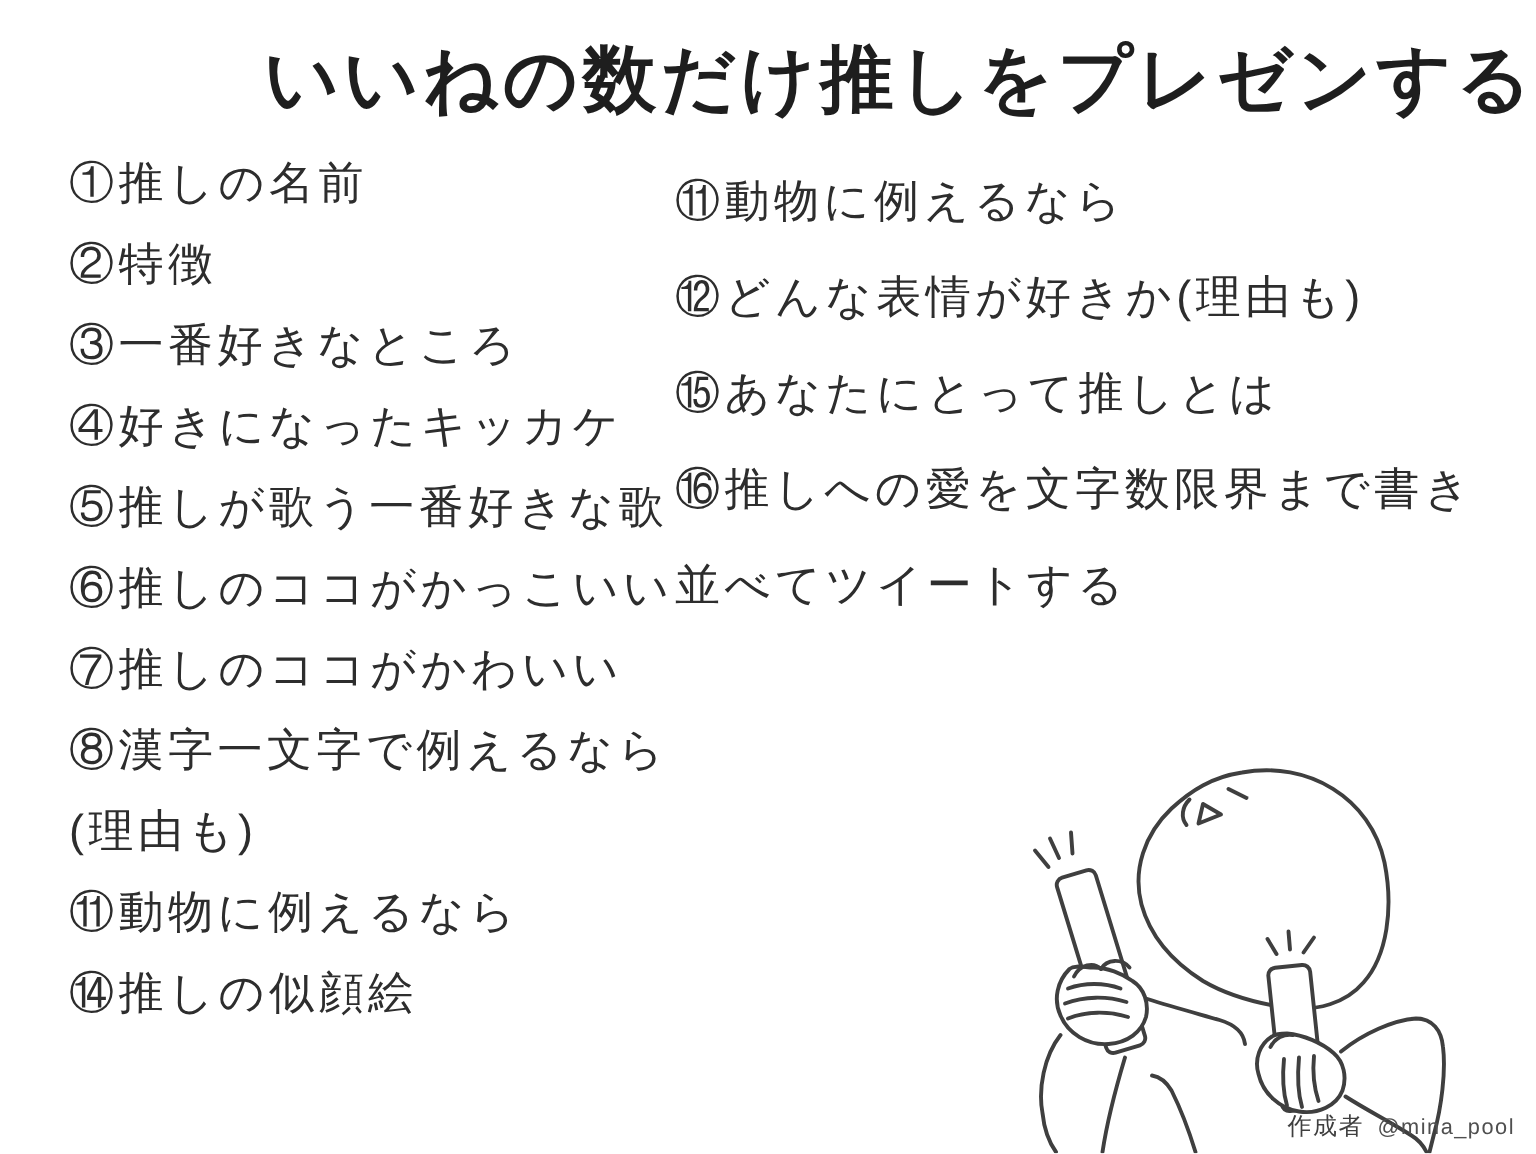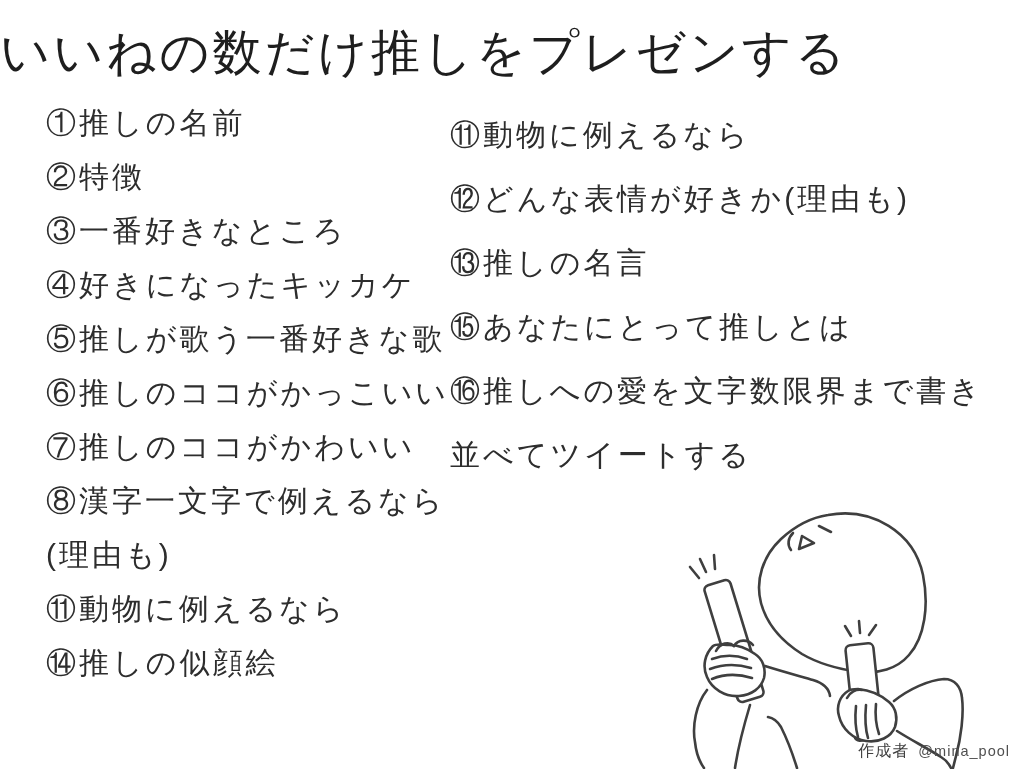--- a/index.html
+++ b/index.html
@@ -11,23 +11,23 @@
     overflow: hidden;
     font-family: "Liberation Sans", sans-serif;
     color: #2d2d2d;
   }
   .title {
     position: absolute;
     left: 0;
     top: 20px;
     width: 100%;
     margin: 0;
-    text-align: left;
+    text-align: right;
     font-size: 49px;
-    font-weight: 400;
+    font-weight: 700;
     letter-spacing: 3px;
     color: #1e1e1e;
     white-space: nowrap;
   }
   .col {
     position: absolute;
     font-size: 30px;
     letter-spacing: 3px;
     color: #2d2d2d;
     white-space: nowrap;
@@ -70,21 +70,20 @@
     <div>⑦推しのココがかわいい</div>
     <div>⑧漢字一文字で例えるなら</div>
     <div>(理由も)</div>
     <div>⑪動物に例えるなら</div>
     <div>⑭推しの似顔絵</div>
   </div>
 
   <div class="col col-right">
     <div>⑪動物に例えるなら</div>
     <div>⑫どんな表情が好きか(理由も)</div>
-    <div>⑬推しの名言</div>
     <div>⑮あなたにとって推しとは</div>
     <div>⑯推しへの愛を文字数限界まで書き</div>
     <div>並べてツイートする</div>
   </div>
 
   <svg class="illustration" viewBox="0 0 424 309" xmlns="http://www.w3.org/2000/svg">
     <g fill="none" stroke="#3f3f3f" stroke-width="2.6" stroke-linecap="round" stroke-linejoin="round">
 
       <path fill="#ffffff" d="M 228 55 C 272 47 314 72 323 115 C 329 145 325 177 309 195 C 297 209 278 214 259 212 C 238 209 219 204 202 194 C 183 182 167 165 161 143 C 155 120 163 96 181 79 C 194 67 208 58 228 55 Z"></path>
 

